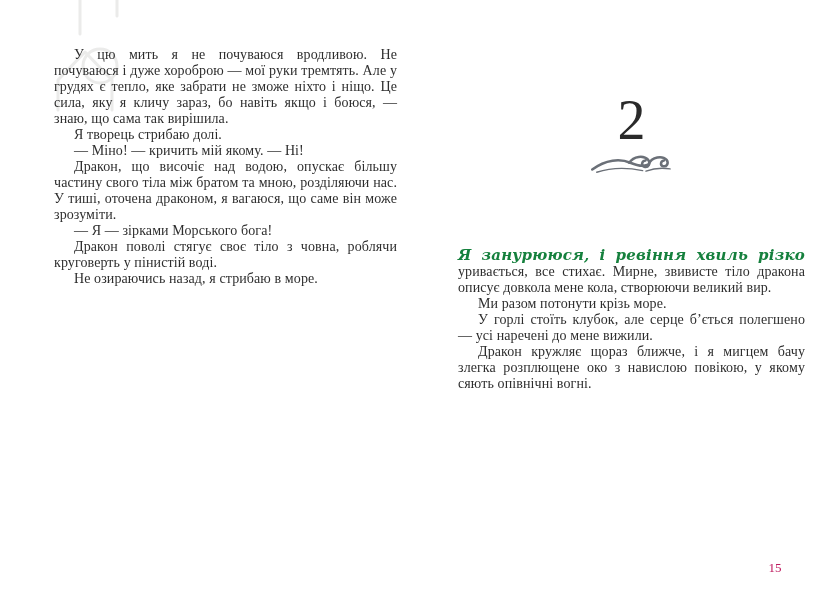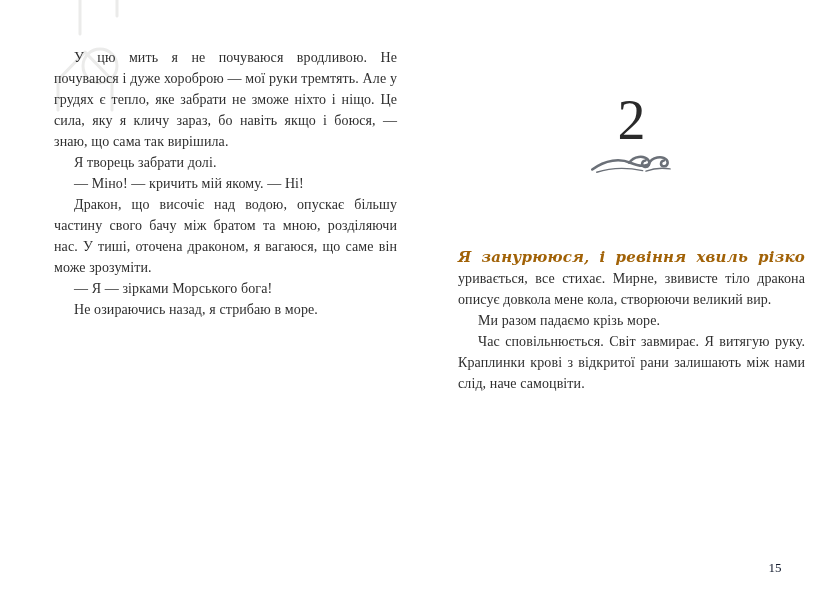--- a/index.html
+++ b/index.html
@@ -16,34 +16,34 @@
   .watermark {
     position: absolute;
     left: 40px;
     top: 0;
     pointer-events: none;
   }
   
   .text-col {
     position: absolute;
     font-size: 14px;
-    line-height: 21px;
+    line-height: 16px;
     text-align: justify;
     letter-spacing: 0.1px;
   }
   .left-col  { left: 54px;  top: 47px;  width: 343px; }
   .right-col { left: 458px; top: 247px; width: 347px; }
   .text-col p { margin: 0; text-indent: 20px; }
   .text-col p.opening { text-indent: 0; }
   .script-lead {
     font-family: "DejaVu Serif", serif;
     font-style: italic;
     font-weight: 700;
     font-size: 15px;
-    color: #a16207;
+    color: #15803d;
     letter-spacing: 0.2px;
   }
   
   .chapter-number {
     position: absolute;
     left: 458px;
     top: 92px;
     width: 347px;
     text-align: center;
     font-family: "Liberation Serif", serif;
@@ -60,44 +60,45 @@
     text-align: center;
   }
   
   .page-number {
     position: absolute;
     left: 745px;
     top: 560px;
     width: 60px;
     text-align: center;
     font-size: 13px;
-    color: #0f172a;
+    color: #be185d;
   }
 </style>
 </head>
 <body>
 
 <div class="spread">
 
   <svg class="watermark" width="130" height="120" viewBox="0 0 130 120" aria-hidden="true">
     <g fill="none" stroke="#ebebea" stroke-width="3" stroke-linejoin="round" stroke-linecap="round">
       <line x1="40" y1="0" x2="40" y2="34"></line>
       <line x1="77" y1="0" x2="77" y2="16"></line>
       <polyline points="18,110 18,80 45,52 72,80 72,110"></polyline>
       <circle cx="60" cy="66" r="17"></circle>
     </g>
   </svg>
 
   <div class="page">
     <div class="text-col left-col">
       <p>У цю мить я не почуваюся вродливою. Не почуваюся і дуже хороброю — мої руки тремтять. Але у грудях є тепло, яке забрати не зможе ніхто і ніщо. Це сила, яку я кличу зараз, бо навіть якщо і боюся, — знаю, що сама так вирішила.</p>
-      <p>Я творець забрати долі.</p>
+      <p>Я творець стрибаю долі.</p>
       <p>— Міно! — кричить мій якому. — Ні!</p>
-      <p>Дракон, що височіє над водою, опускає більшу частину свого бачу між братом та мною, розділяючи нас. У тиші, оточена драконом, я вагаюся, що саме він може зрозуміти.</p>
+      <p>Дракон, що височіє над водою, опускає більшу частину свого тіла між братом та мною, розділяючи нас. У тиші, оточена драконом, я вагаюся, що саме він може зрозуміти.</p>
       <p>— Я — зірками Морського бога!</p>
+      <p>Дракон поволі стягує своє тіло з човна, роблячи круговерть у пінистій воді.</p>
       <p>Не озираючись назад, я стрибаю в море.</p>
     </div>
   </div>
 
   <div class="page">
 
     <div class="chapter-number">2</div>
 
     <div class="ornament-wrap">
       <svg width="84" height="30" viewBox="0 0 150 48" aria-hidden="true">
@@ -108,20 +109,21 @@
           <path stroke-width="2.5" d="M12 37 C 42 27, 70 29, 94 34"></path>
           <path stroke-width="2.5" d="M100 35 C 116 29, 131 29, 143 31"></path>
         </g>
       </svg>
     </div>
 
     <div class="text-col right-col">
       <p class="opening">
         <span class="script-lead">Я занурююся, і ревіння хвиль різко</span><span> уривається, все стихає. Мирне, звивисте тіло дракона описує довкола мене кола, створюючи великий вир.</span>
       </p>
-      <p>Ми разом падаємо крізь море.</p>
-      <p>Час сповільнюється. Світ завмирає. Я витягую руку. Краплинки крові з відкритої рани залишають між нами слід, наче самоцвіти.</p>
+      <p>Ми разом потонути крізь море.</p>
+      <p>У горлі стоїть клубок, але серце б’ється полегшено — усі наречені до мене вижили.</p>
+      <p>Дракон кружляє щораз ближче, і я мигцем бачу злегка розплющене око з навислою повікою, у якому сяють опівнічні вогні.</p>
     </div>
 
     <div class="page-number">15</div>
   </div>
 
 </div>
 
 </body></html>

